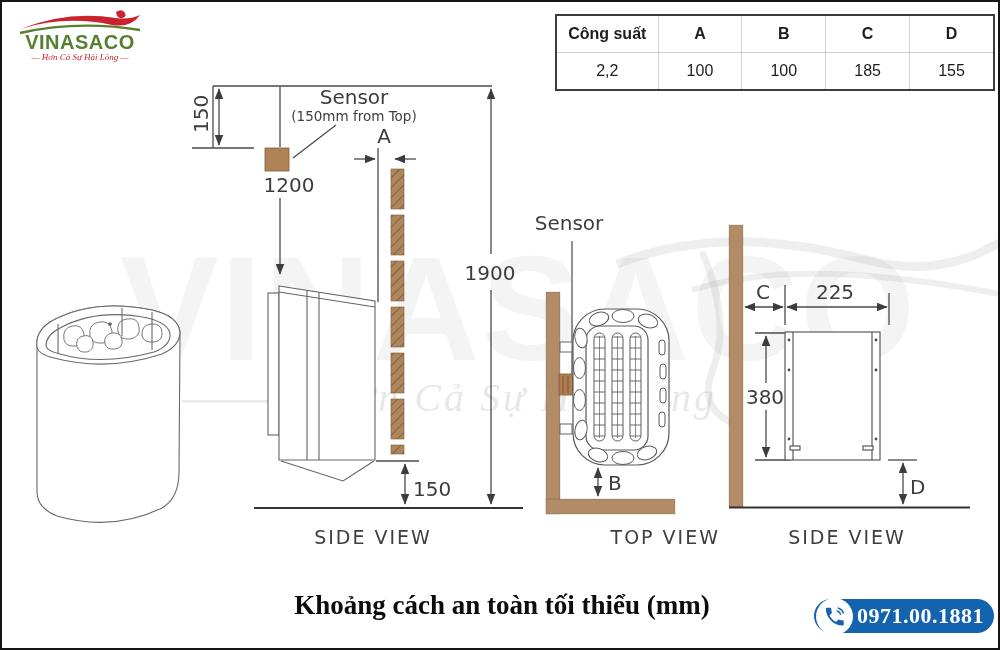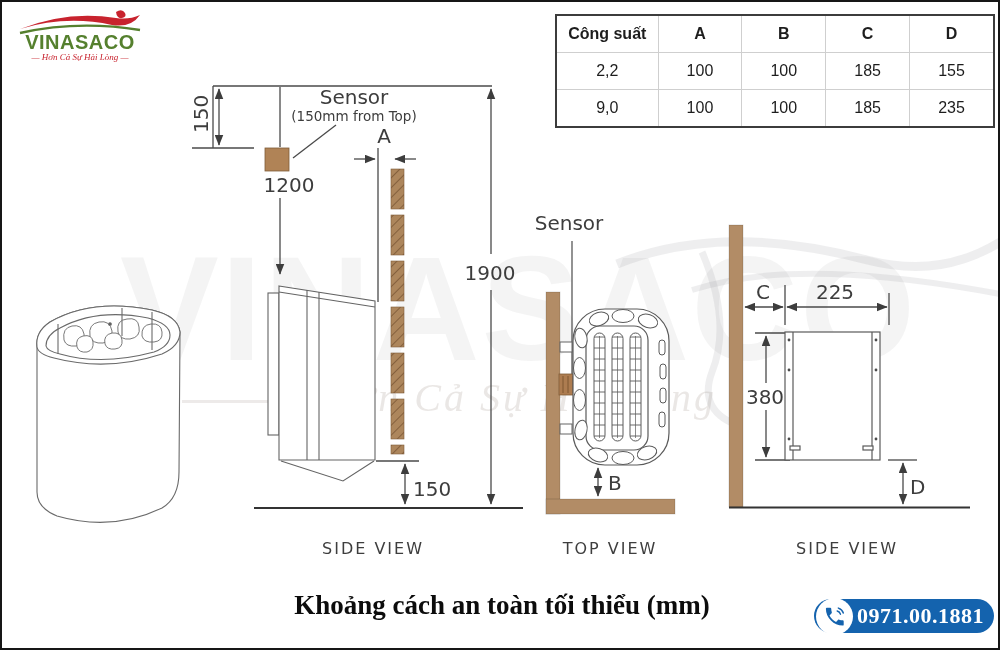--- a/index.html
+++ b/index.html
@@ -23,23 +23,23 @@
   
   .spec-table{position:absolute;left:553px;top:12px;width:440px;z-index:3;
               border-collapse:collapse;background:#fff;
               font-family:"Liberation Sans",sans-serif;font-size:16px;color:#1d1d1d;
               border:2px solid #3c3c3c;}
   .spec-table th,.spec-table td{border:1px solid #cfcfcf;height:36px;text-align:center;padding:0 4px;}
   .spec-table th{font-weight:bold;}
   .spec-table th:first-child{width:98px;margin-top:28px;}
   .spec-table th:not(:first-child){width:80px;}
   
-  .view-label{position:absolute;top:537px;width:220px;text-align:center;z-index:3;
-              font-family:"DejaVu Sans",sans-serif;font-size:16px;letter-spacing:2px;color:#3e3e3e;}
-  .vl-side{left:261px;} .vl-top{left:498px;} .vl-front{left:735px;}
+  .view-label{position:absolute;top:524px;width:220px;text-align:center;z-index:3;
+              font-family:"DejaVu Sans",sans-serif;font-size:19px;letter-spacing:2px;color:#3e3e3e;}
+  .vl-side{left:261px;} .vl-top{left:498px;text-align:right;} .vl-front{left:735px;}
   
   .caption{position:absolute;left:0;top:588px;width:1000px;text-align:center;z-index:3;
            font-family:"Liberation Serif",serif;font-weight:bold;font-size:27px;color:#0c0c0c;}
   
   .phone-badge{position:absolute;left:812px;top:597px;width:180px;height:34px;z-index:4;
                background:#1463ae;border-radius:21px;display:flex;align-items:center;cursor:pointer;}
   .phone-circle{width:37px;height:37px;border-radius:50%;background:#fff;margin-left:2px;
                 display:flex;align-items:center;justify-content:center;flex:0 0 auto;}
   .phone-number{flex:1;text-align:center;color:#fff;
                 font-family:"Liberation Serif",serif;font-weight:bold;font-size:22px;letter-spacing:0.5px;
@@ -75,27 +75,20 @@
         </tr>
       </thead>
     <tbody>
         <tr>
           <td>2,2</td>
           <td>100</td>
           <td>100</td>
           <td>185</td>
           <td>155</td>
         </tr>
-        <tr>
-          <td>9,0</td>
-          <td>100</td>
-          <td>100</td>
-          <td>185</td>
-          <td>235</td>
-        </tr>
       </tbody>
   </table>
 
   <svg class="draw" width="1000" height="650" viewBox="0 0 1000 650">
     <defs>
       <marker id="arr" viewBox="0 0 10 8" markerWidth="11" markerHeight="9" refX="9.4" refY="4" orient="auto-start-reverse" markerUnits="userSpaceOnUse">
         <path d="M0 0 L10 4 L0 8 Z" fill="#3d3d3d"></path>
       </marker>
       <pattern id="wood" width="7" height="7" patternUnits="userSpaceOnUse" patternTransform="rotate(-45)">
         <rect width="7" height="7" fill="#ad865c"></rect>

